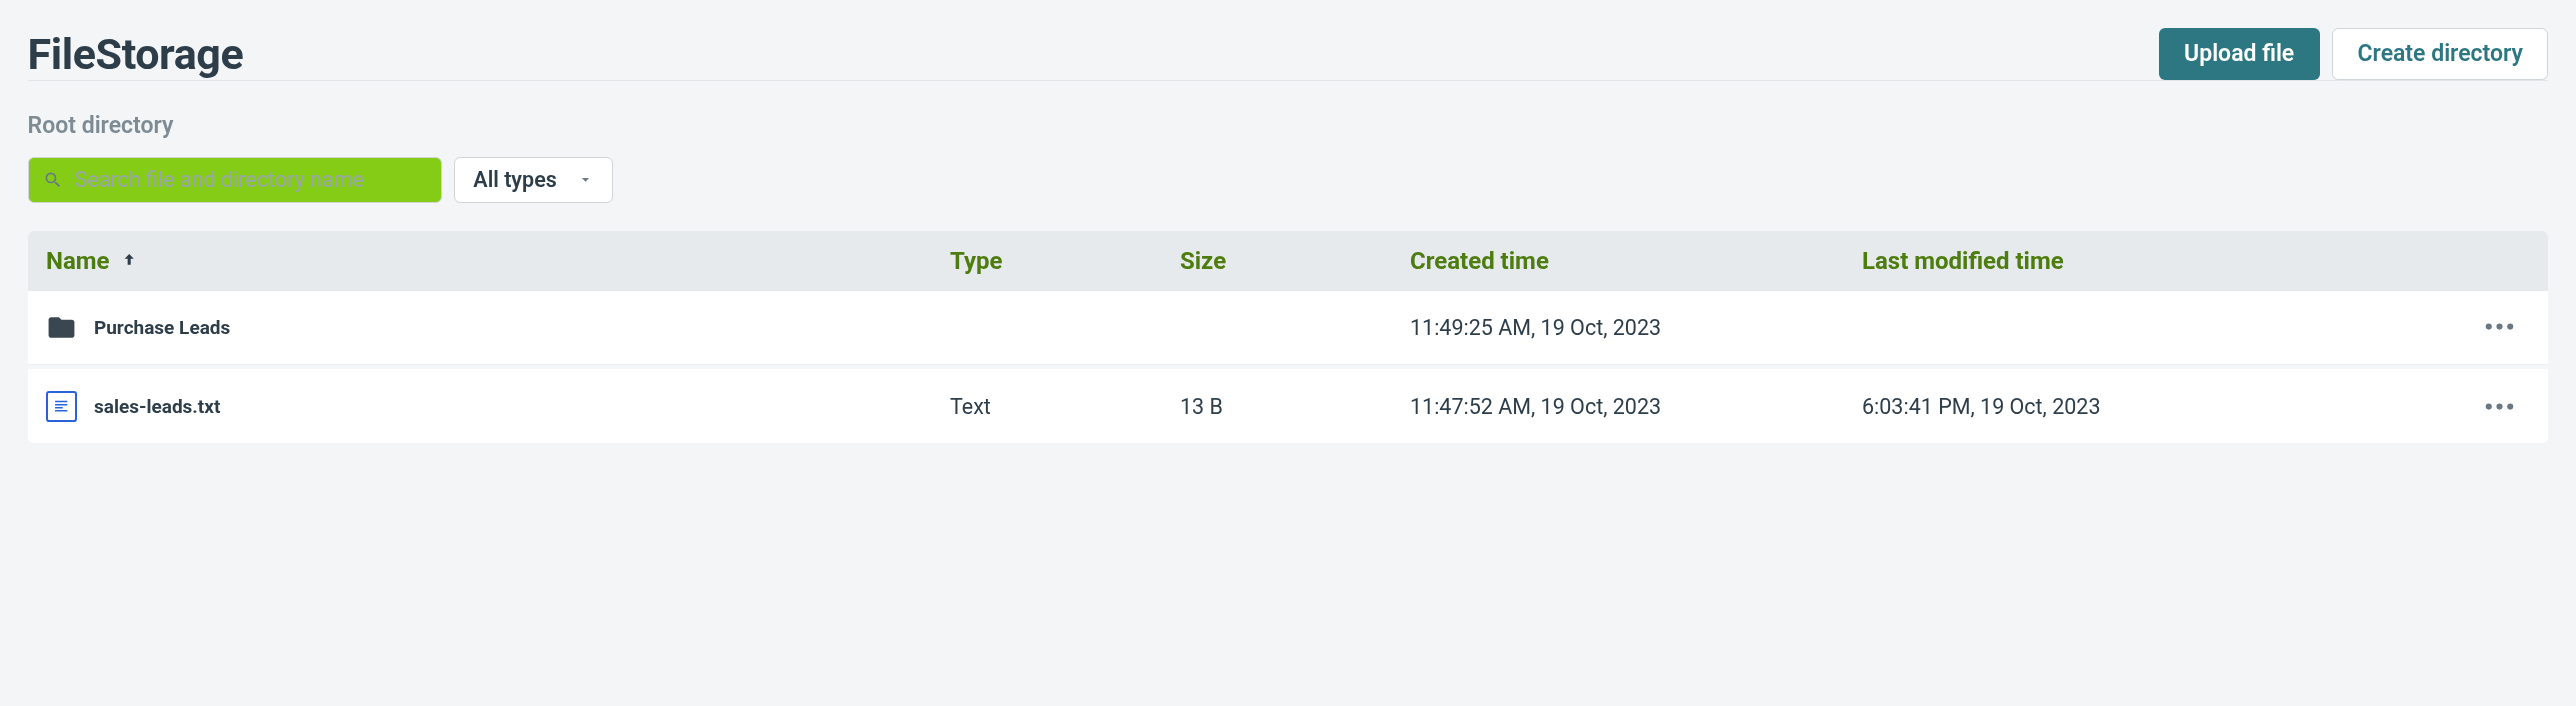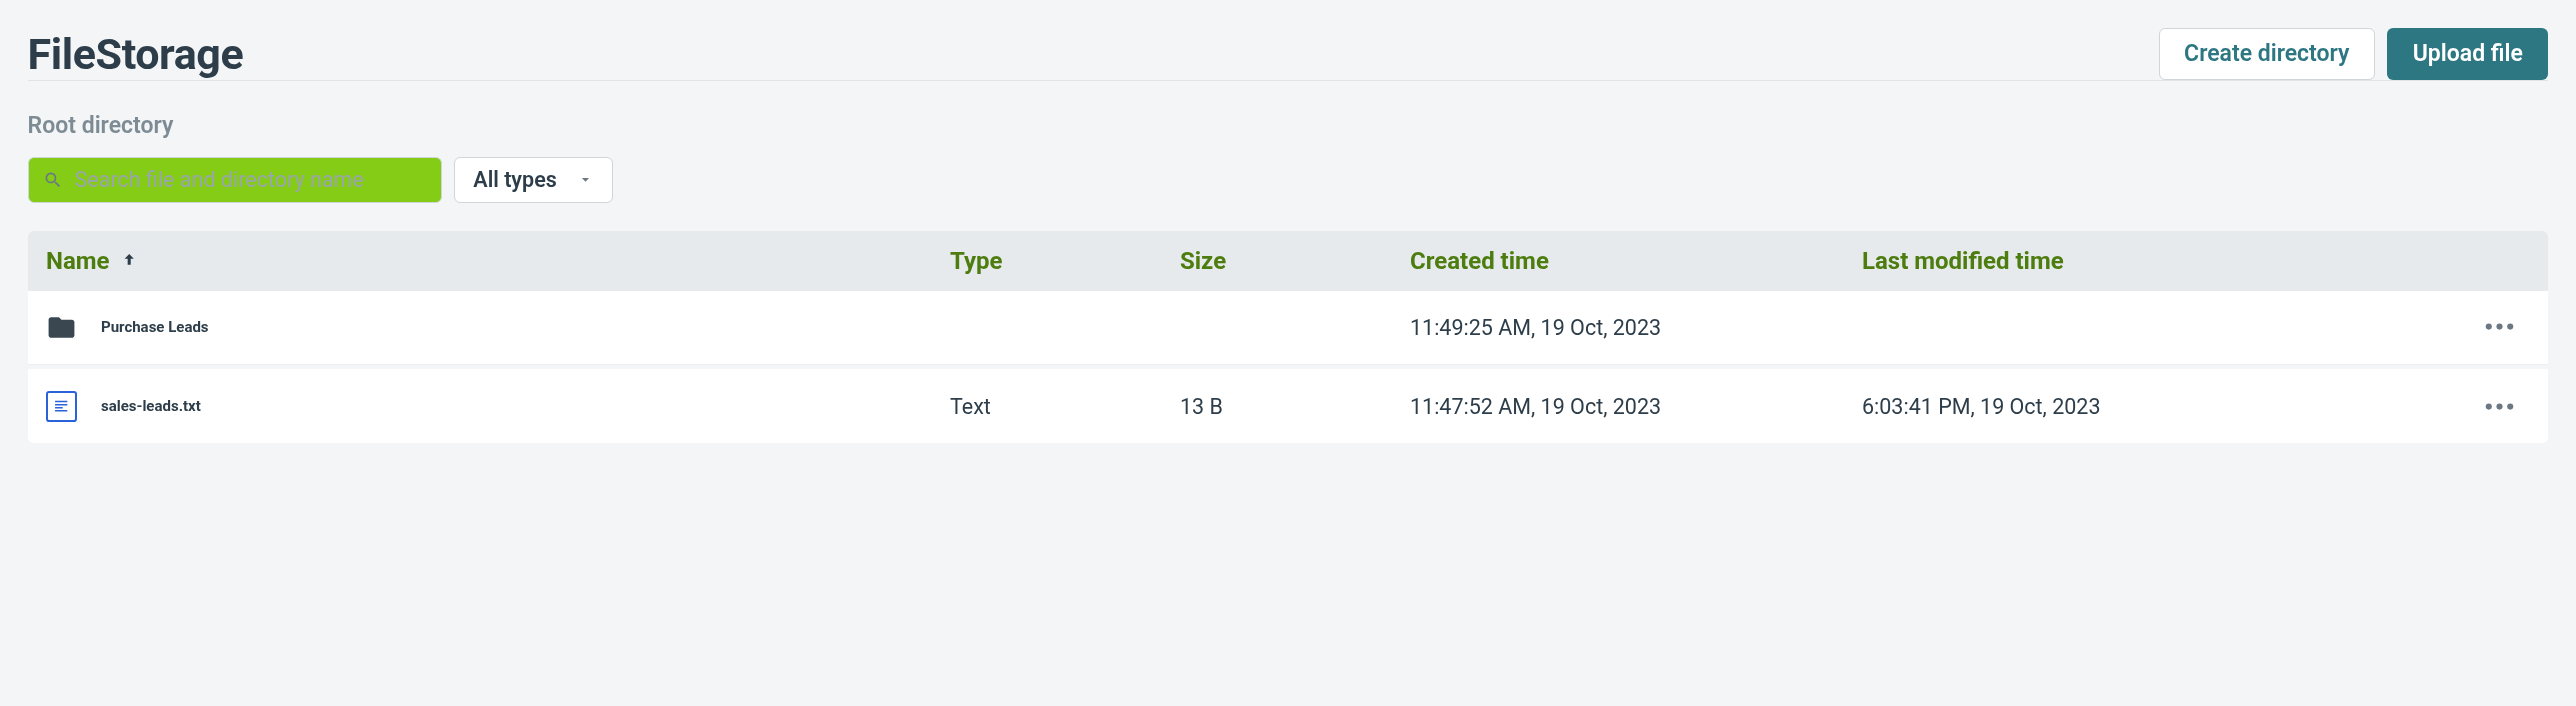--- a/index.html
+++ b/index.html
@@ -148,23 +148,23 @@
     border-bottom: 0.8px solid #eceff1;
     background:#fff;
   }
   .trow:first-of-type {
     border-top: none;
   }
   .trow:last-of-type { border-bottom: none; }
   .name-cell {
     display: flex;
     align-items: center;
-    gap: 24px;
+    gap: 17px;
     font-weight: 700;
-    font-size: 15px;
+    font-size: 19px;
     color: #2d3e4a;
   }
   .folder-icon {
     width: 31px;
     height: 31px;
     fill: #3a4750;
   }
   .file-icon-box {
     width: 31px;
     height: 31px;
@@ -196,22 +196,22 @@
   }
 </style>
 </head>
 <body>
 
 <div class="page">
 
   <div class="header-row">
     <h1 class="page-title">FileStorage</h1>
     <div class="header-actions">
+      <button class="btn btn-primary">Upload file</button>
       <button class="btn btn-outline">Create directory</button>
-      <button class="btn btn-primary">Upload file</button>
     </div>
   </div>
 
   <hr class="divider">
 
   <div class="breadcrumb">Root directory</div>
 
   <div class="filters-row">
     <div class="search-box">
       <svg viewBox="0 0 24 24">

